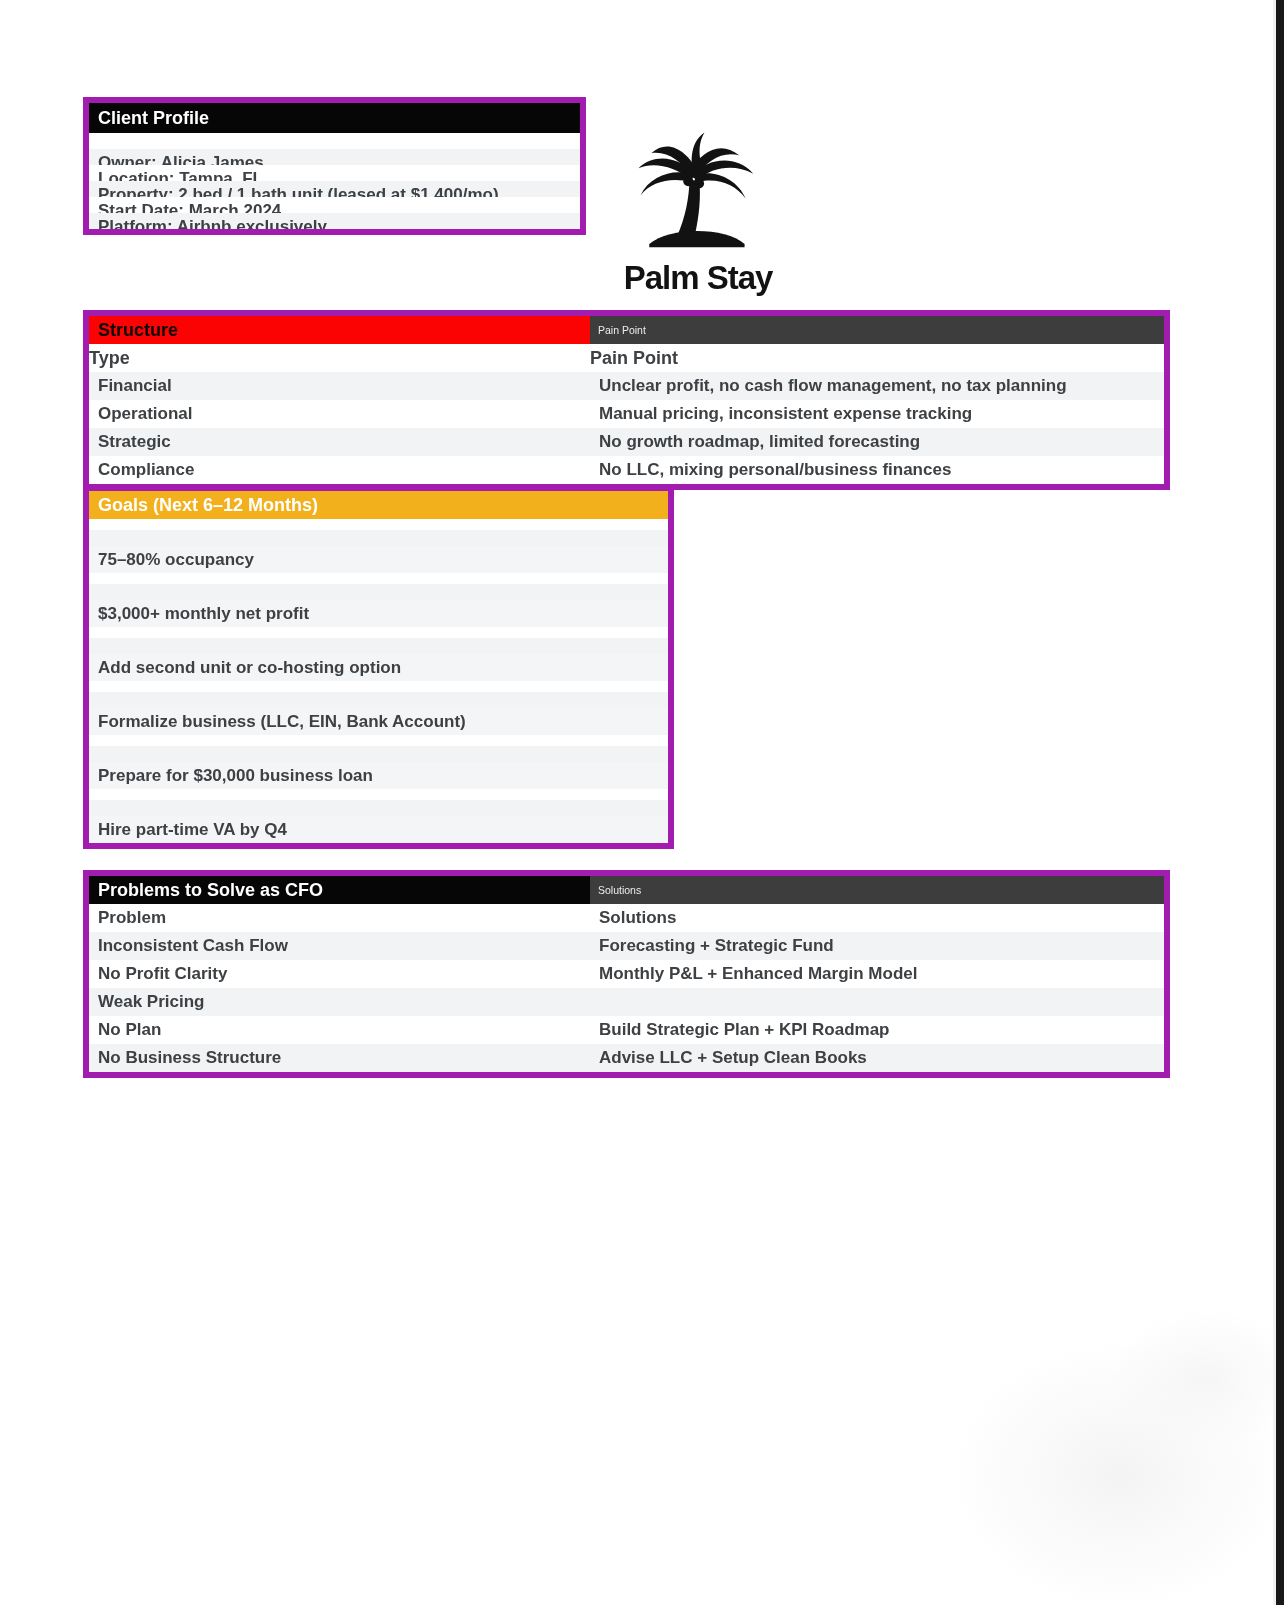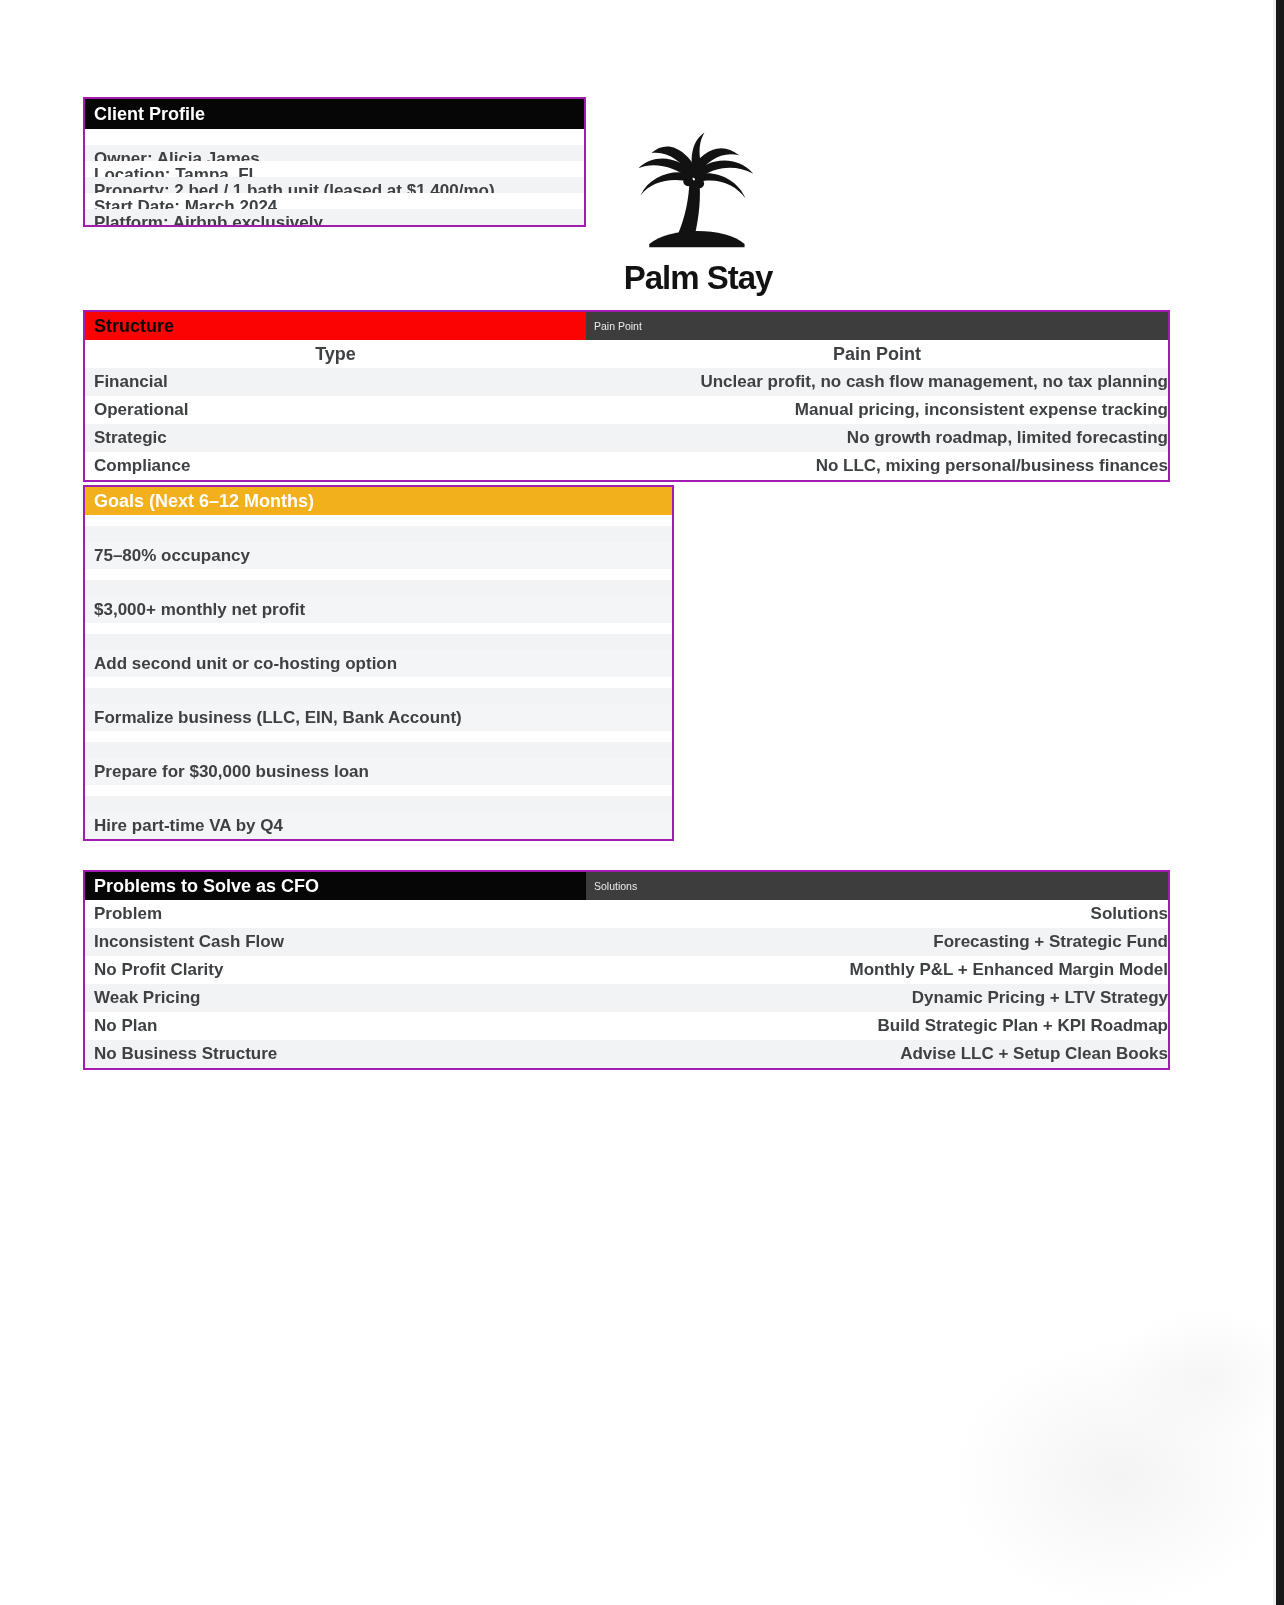--- a/index.html
+++ b/index.html
@@ -3,36 +3,36 @@
 <meta charset="utf-8">
 <style>
   html,body { margin:0; padding:0; }
   .page {
     position:relative; width:1284px; height:1605px; background:#ffffff;
     overflow:hidden; font-family:"Liberation Sans", sans-serif;
     font-weight:700; color:#3e4144;
   }
 
   
-  .section { position:absolute; box-sizing:border-box; border:2px solid #a21caf; background:#fff; }
+  .section { position:absolute; box-sizing:border-box; border:6px solid #a21caf; background:#fff; }
   .hdr { height:28px; line-height:28px; font-size:18px; padding-left:9px; box-sizing:border-box; white-space:nowrap; overflow:hidden; }
   .hdr-black { background:#060606; color:#ffffff; }
   .hdr-red   { background:#fb0303; color:#0b0b0b; }
   .hdr-yellow{ background:#f3b01d; color:#ffffff; }
   .hdrbar { display:flex; }
   .tab-dark {
     flex:1; background:#3d3d3d; color:#ececec; font-weight:400;
     font-size:10.5px; line-height:28px; padding-left:8px; box-sizing:border-box;
   }
   .row { display:flex; height:28px; line-height:28px; font-size:17px; background:#fff; }
   .row.stripe { background:#f1f3f4; }
   .cell { padding-left:9px; box-sizing:border-box; white-space:nowrap; overflow:hidden; }
   .col-l { width:501px; flex:0 0 501px; }
-  .col-r { flex:1;text-align:right; }
-  .center { text-align:center; padding-left:0; font-size:18px; }
+  .col-r { flex:1; }
+  .center { text-align:left; padding-left:0; font-size:18px; }
 
   
   #client-profile { left:83px; top:97px; width:503px; }
   #client-profile .hdr { height:30px; line-height:30px; }
   #client-profile .row { height:16px; }
 
   
   #challenges { left:83px; top:310px; width:1087px; }
   #problems   { left:83px; top:870px; width:1087px; }
 
@@ -179,21 +179,20 @@
     <div class="row stripe">
       <div class="cell col-l">Inconsistent Cash Flow</div>
       <div class="cell col-r">Forecasting + Strategic Fund</div>
     </div>
     <div class="row">
       <div class="cell col-l">No Profit Clarity</div>
       <div class="cell col-r">Monthly P&amp;L + Enhanced Margin Model</div>
     </div>
     <div class="row stripe">
       <div class="cell col-l">Weak Pricing</div>
-      <div class="cell col-r">Dynamic Pricing + LTV Strategy</div>
     </div>
     <div class="row">
       <div class="cell col-l">No Plan</div>
       <div class="cell col-r">Build Strategic Plan + KPI Roadmap</div>
     </div>
     <div class="row stripe">
       <div class="cell col-l">No Business Structure</div>
       <div class="cell col-r">Advise LLC + Setup Clean Books</div>
     </div>
   </section>

